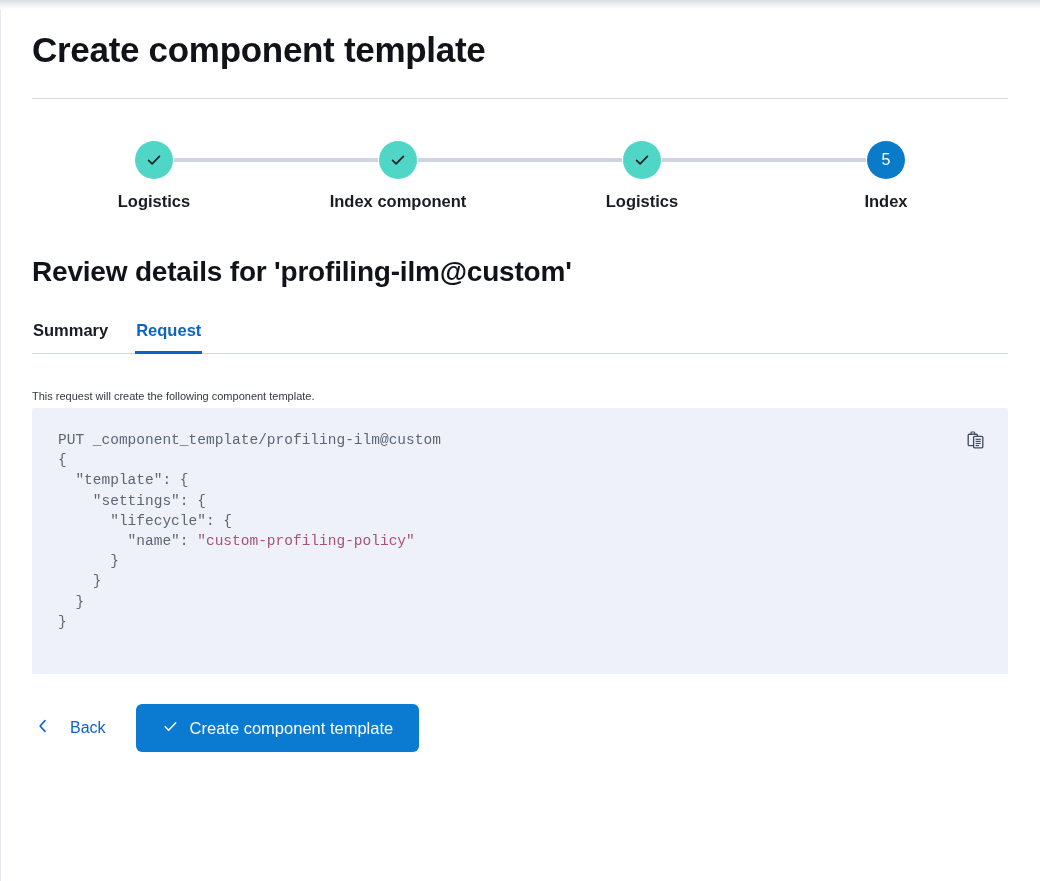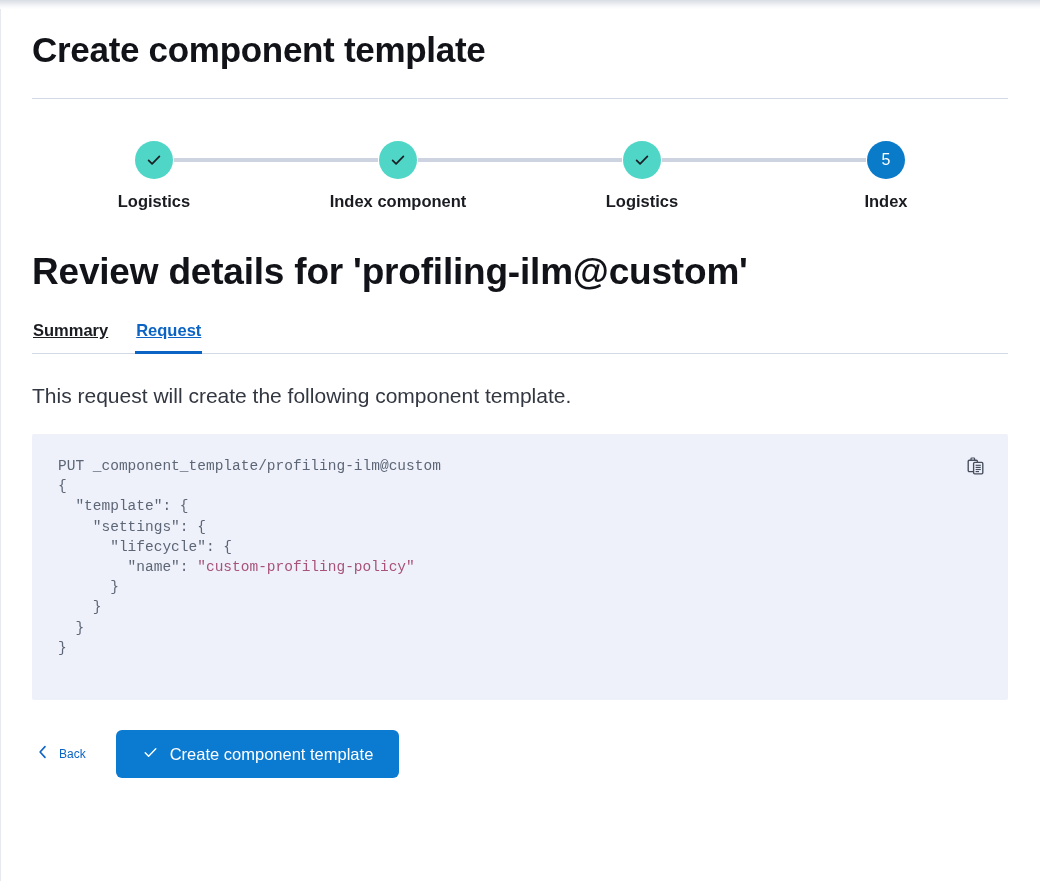--- a/index.html
+++ b/index.html
@@ -105,21 +105,21 @@
     margin-top: 13px;
     font-size: 16.5px;
     font-weight: 700;
     color: #1a1c21;
     white-space: nowrap;
     cursor: pointer;
   }
 
   
   .section-title {
-    font-size: 37px;
+    font-size: 28px;
     line-height: 34px;
     font-weight: 700;
     letter-spacing: -0.2px;
     margin: 44px 0 0 0;
     color: #111318;
   }
 
   
   .tabs {
     display: flex;
@@ -131,40 +131,38 @@
     padding: 4px 1px 11px 1px;
     font-size: 16.5px;
     font-weight: 700;
     color: #1a1c21;
     cursor: pointer;
     margin-bottom: -1px;
     border-bottom: 3px solid transparent;
     background: none;
     border-left: none; border-right: none; border-top: none;
     font-family: inherit;
-    text-decoration: underline;
   }
   .tab.active {
     color: #0b64c4;
     border-bottom-color: #0b64c4;
     text-align: right;
   }
 
   
   .description {
     margin: 30px 0 0 0;
-    font-size: 21px;
+    font-size: 11px;
     line-height: 24px;
     color: #333741;
   }
 
   
   .code-panel {
     position: relative;
-    margin-top: 26px;
     background: #eef1fa;
     border-radius: 2px;
     padding: 22px 26px 22px 26px;
     min-height: 266px;
   }
   .code-panel pre {
     margin: 0;
     font-family: "Liberation Mono", "DejaVu Sans Mono", monospace;
     font-size: 14.5px;
     line-height: 20.2px;
@@ -191,28 +189,28 @@
   
   .footer {
     display: flex;
     align-items: center;
     margin-top: 30px;
     gap: 26px;
   }
   .back-btn {
     display: flex;
     align-items: center;
-    gap: 9px;
+    gap: 20px;
     background: none;
     border: none;
     padding: 6px 4px;
     cursor: pointer;
     color: #0b64c4;
     font-family: inherit;
-    font-size: 12px;
+    font-size: 16px;
     font-weight: 400;
   }
   .primary-btn {
     display: flex;
     align-items: center;
     gap: 11px;
     background: #0b7ad1;
     color: #ffffff;
     border: none;
     border-radius: 6px;

